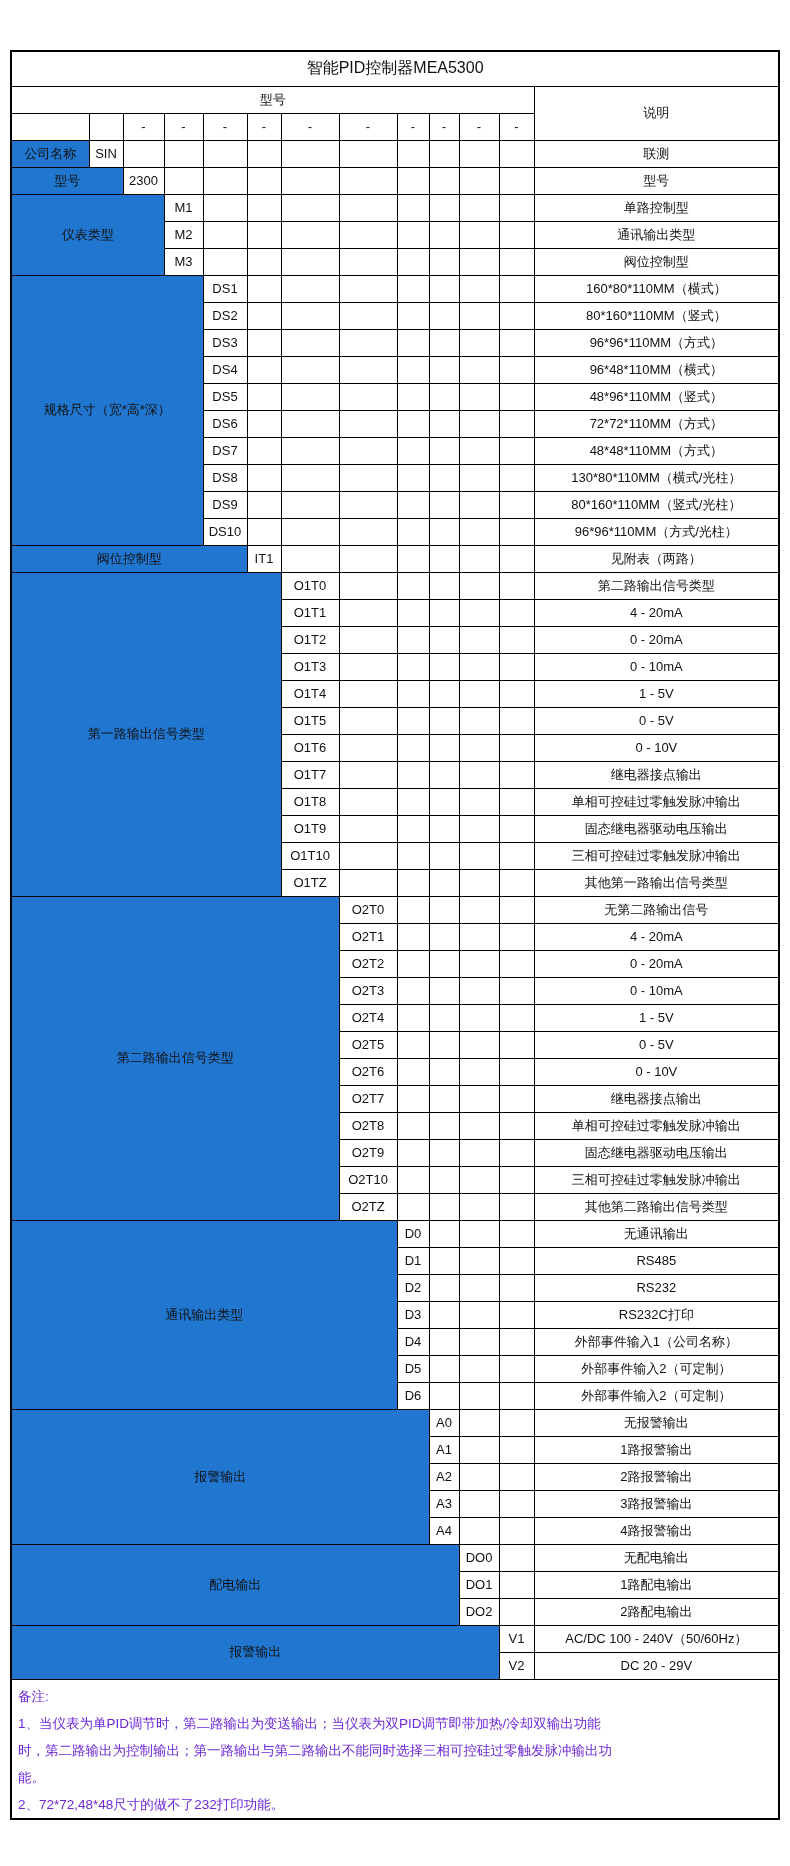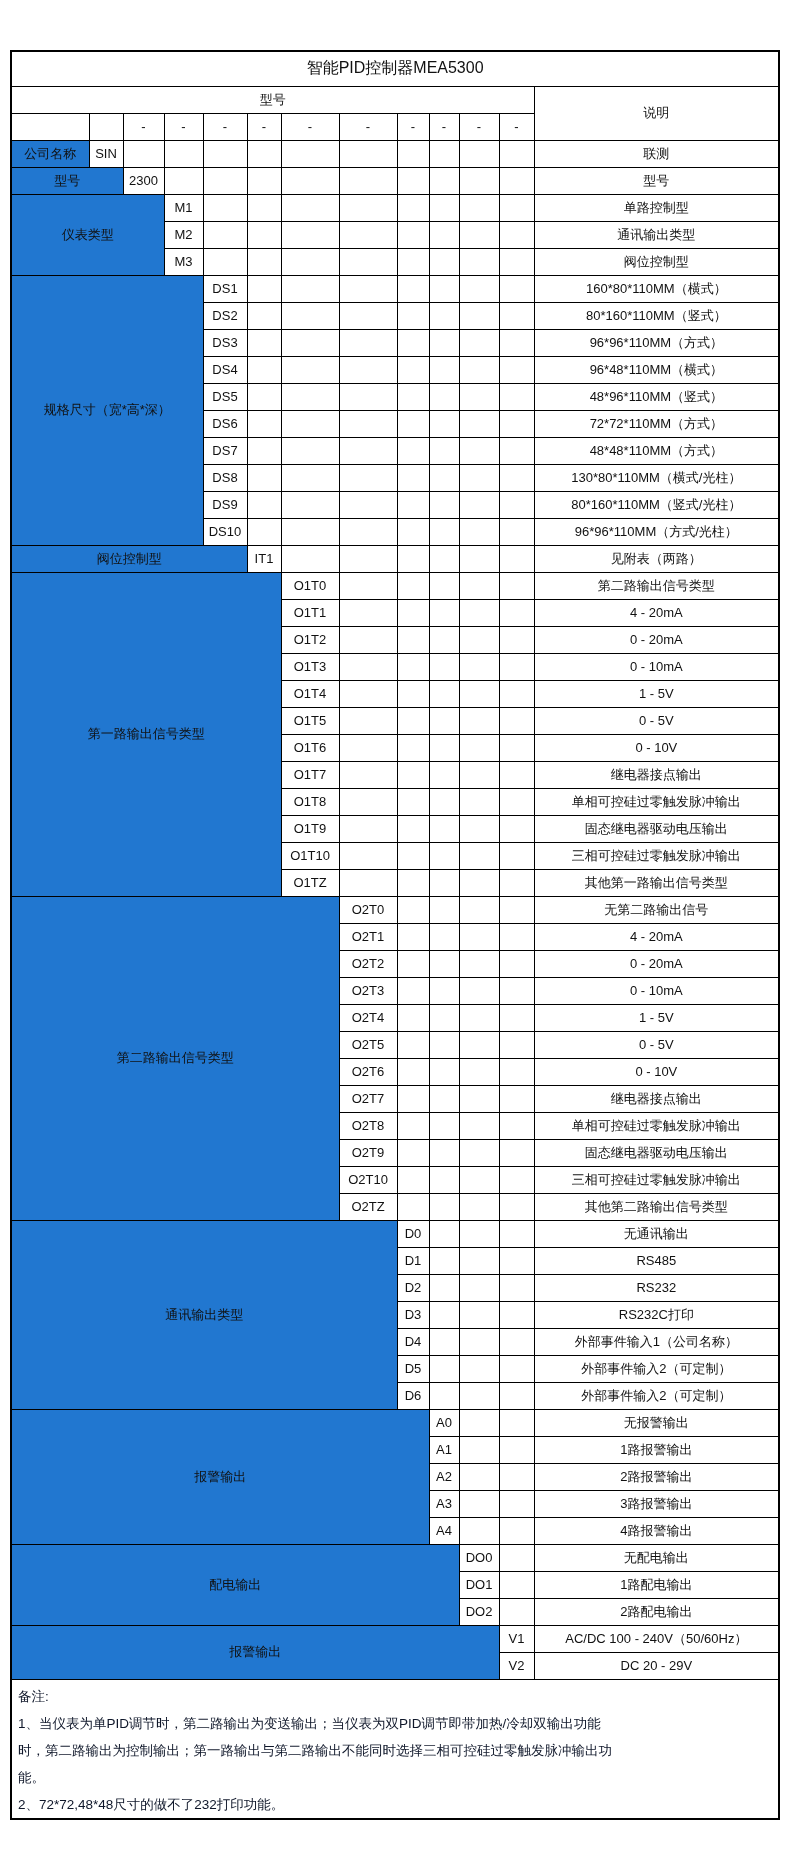--- a/index.html
+++ b/index.html
@@ -43,21 +43,21 @@
   tr.notes-row td {
     height: 133px;
     text-align: left;
     vertical-align: top;
     padding: 3px 6px 0 6px;
   }
   .notes-line {
     line-height: 27px;
     font-size: 13.5px;
     white-space: nowrap;
-    color: #0f172a;
+    color: #6d28d9;
   }
 </style>
 </head>
 <body>
 
 <table class="spec">
   <colgroup>
     <col style="width:78px">
       <col style="width:34px">
       <col style="width:41px">

